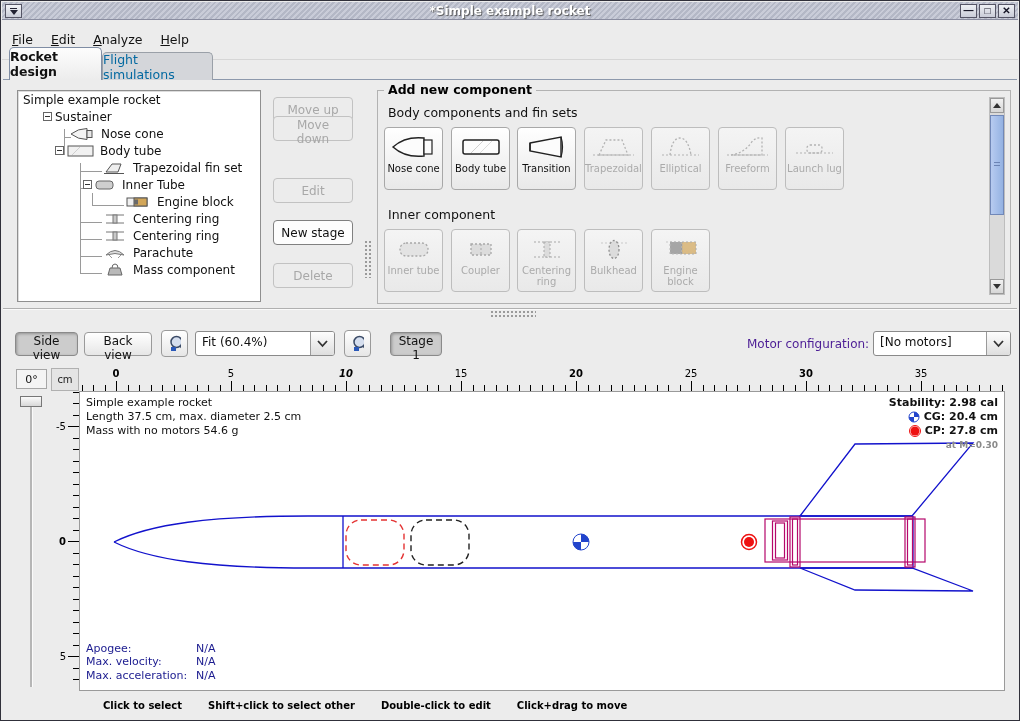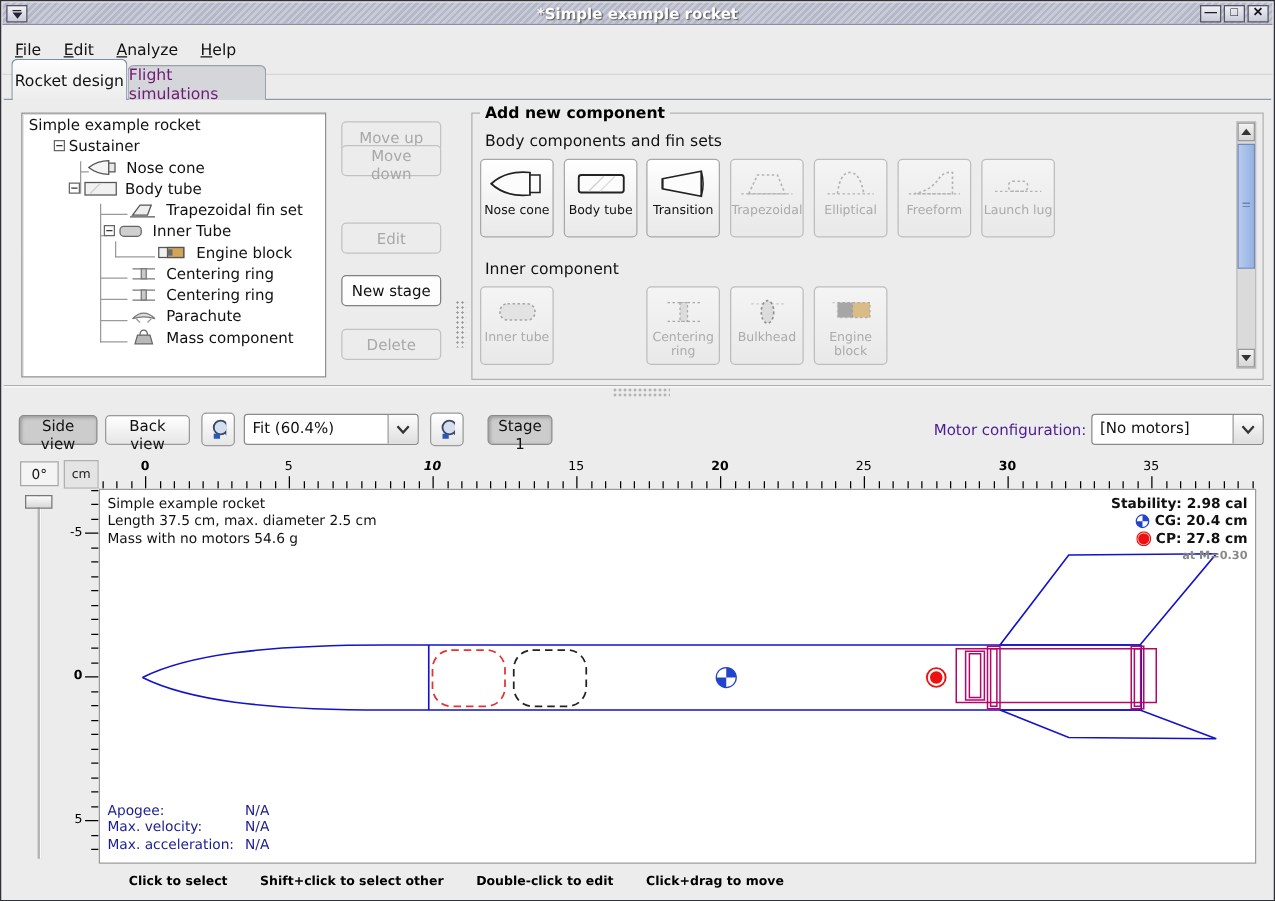--- a/index.html
+++ b/index.html
@@ -23,23 +23,23 @@
   .winbtn{position:absolute;top:2px;width:17px;height:14px;background:linear-gradient(#eef0f4,#c9ccd8);
     border:1px solid #556;color:#112;font-size:10px;line-height:12px;text-align:center;font-weight:bold;padding:0;}
   
   .menubar{position:absolute;left:1px;top:19px;right:1px;height:40px;background:#ececec;
     border-bottom:1px solid #d6d6d6;display:flex;align-items:center;padding-left:10px;}
   .menu-item{margin-right:18px;font-size:12.5px;cursor:default;}
   
   .tab{position:absolute;border-radius:5px 5px 0 0;display:flex;align-items:center;justify-content:center;
     font-size:12.5px;}
   .tab.active{left:8px;top:46px;width:93px;height:33px;background:linear-gradient(#fdfdfd,#ececec);
-    border:1px solid #7f8da4;border-bottom:none;z-index:3;}
+    border:1px solid #7f8da4;border-bottom:none;z-index:3;font-weight:bold;}
   .tab.inactive{left:101px;top:51px;width:111px;height:28px;background:#d4d6da;
-    border:1px solid #9aa0a8;border-bottom:none;color:#701a75;z-index:2;}
+    border:1px solid #9aa0a8;border-bottom:none;color:#0369a1;z-index:2;}
   .tab-content{position:absolute;left:2px;right:2px;top:78px;bottom:2px;background:#ececec;
     border-top:1px solid #8d99ac;}
   
   .tree-panel{position:absolute;left:14px;top:10px;width:244px;height:212px;background:#fff;
     border:1px solid #8f8f8f;box-shadow:inset 1px 1px 0 #dcdcdc;overflow:hidden;}
   .trow{height:17px;display:flex;align-items:center;white-space:nowrap;position:relative;z-index:2;}
   .trow:first-child{margin-top:4px;}
   .tlabel{font-size:12px;color:#111;}
   .thandle{width:9px;height:9px;border:1px solid #666;background:#fff;position:relative;flex:0 0 9px;margin-right:3px;}
   .thandle::after{content:"";position:absolute;left:1px;right:1px;top:3px;height:1px;background:#333;}
@@ -314,20 +314,29 @@
 
       <div class="section-label" style="top:116px">Inner component</div>
 
       <button class="comp-btn disabled" style="left:6px;top:138px" disabled="">
         <span class="cicon">
           <svg width="46" height="30">
               <rect x="9" y="9" width="28" height="13" rx="6" fill="#e3e3e3" stroke="#a8a8a8" stroke-width="1.3" stroke-dasharray="2,2"></rect>
             </svg>
         </span>
         <span class="clabel">Inner tube</span>
+      </button>
+      <button class="comp-btn disabled" style="left:73px;top:138px" disabled="">
+        <span class="cicon">
+          <svg width="46" height="30">
+              <rect x="13" y="10" width="20" height="11" fill="#dcdcdc" stroke="#a8a8a8" stroke-width="1.3" stroke-dasharray="2,2"></rect>
+              <line x1="23" y1="10" x2="23" y2="21" stroke="#a8a8a8" stroke-dasharray="2,2"></line>
+            </svg>
+        </span>
+        <span class="clabel">Coupler</span>
       </button>
       <button class="comp-btn disabled" style="left:139px;top:138px" disabled="">
         <span class="cicon">
           <svg width="46" height="30">
               <line x1="10" y1="8" x2="36" y2="8" stroke="#a8a8a8" stroke-dasharray="2,2"></line>
               <line x1="10" y1="23" x2="36" y2="23" stroke="#a8a8a8" stroke-dasharray="2,2"></line>
               <rect x="20" y="8" width="6" height="15" fill="#dcdcdc" stroke="#a8a8a8" stroke-dasharray="2,2"></rect>
             </svg>
         </span>
         <span class="clabel">Centering ring</span>

